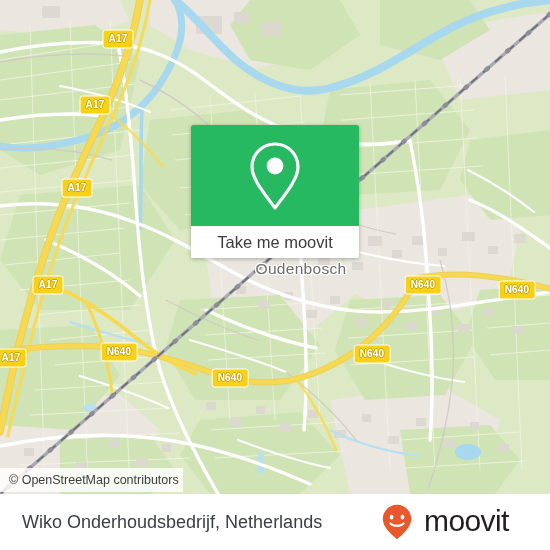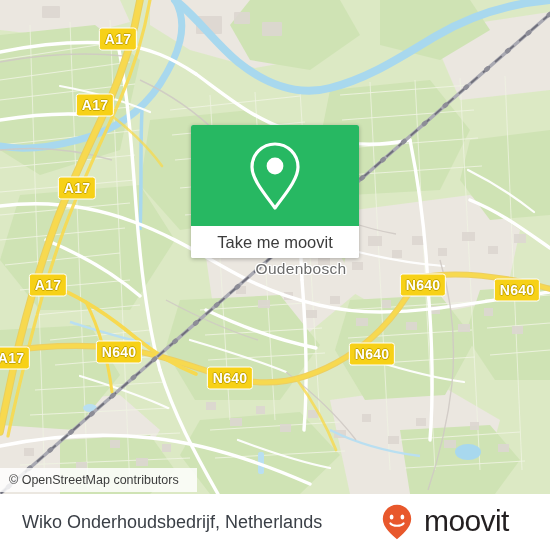--- a/index.html
+++ b/index.html
@@ -29,21 +29,21 @@
   
   .shield {
     position: absolute;
     transform: translate(-50%, -50%);
     background: #f7d117;
     border: 1.6px solid #ffffff;
     border-radius: 3px;
     color: #ffffff;
     font-family: "Liberation Sans", sans-serif;
     font-weight: bold;
-    font-size: 14px;
+    font-size: 10px;
     line-height: 1;
     padding: 3px 5px 4px 5px;
     white-space: nowrap;
     text-shadow:
       -1px 0 #c9a800, 1px 0 #c9a800, 0 -1px #c9a800, 0 1px #c9a800;
     letter-spacing: 0.2px;
   }
   .shield-inner { display: block; }
 
   
@@ -89,21 +89,21 @@
     font-size: 16.5px;
     cursor: pointer;
     user-select: none;
   }
 
   
   #osm-attribution {
     position: absolute;
     left: 0; top: 468px;
     height: 24px;
-    padding: 0 18px 0 9px;
+    padding: 0 4px 0 9px;
     display: flex;
     align-items: center;
     background: rgba(255,255,255,0.82);
     color: #3d3d3d;
     font-family: "Liberation Sans", sans-serif;
     font-size: 12.5px;
     white-space: nowrap;
   }
 
   

